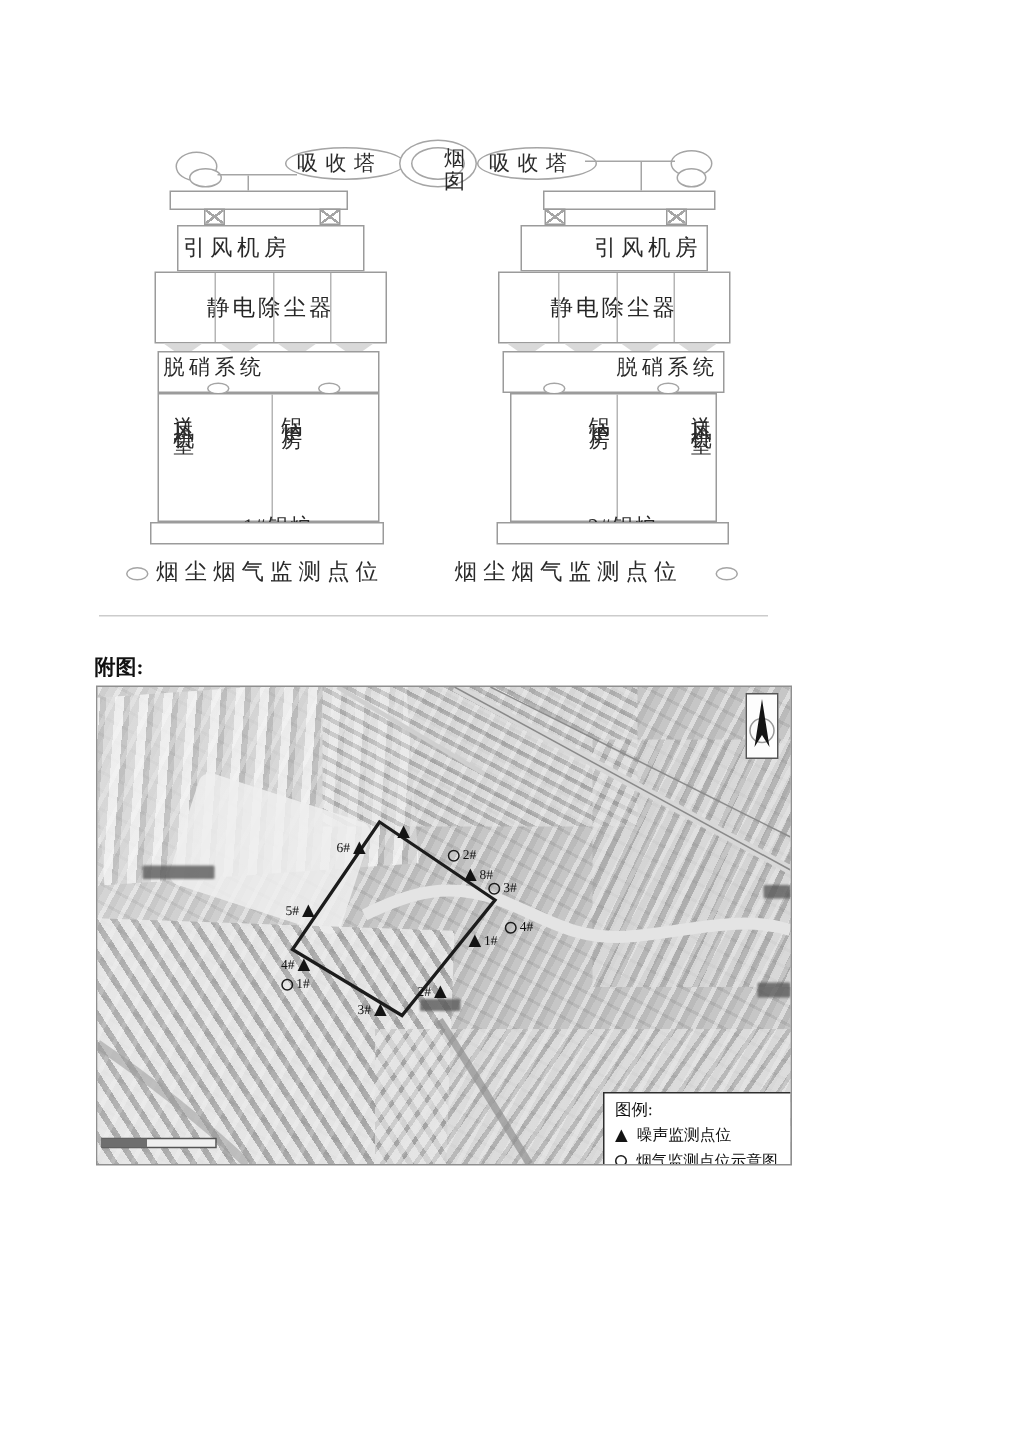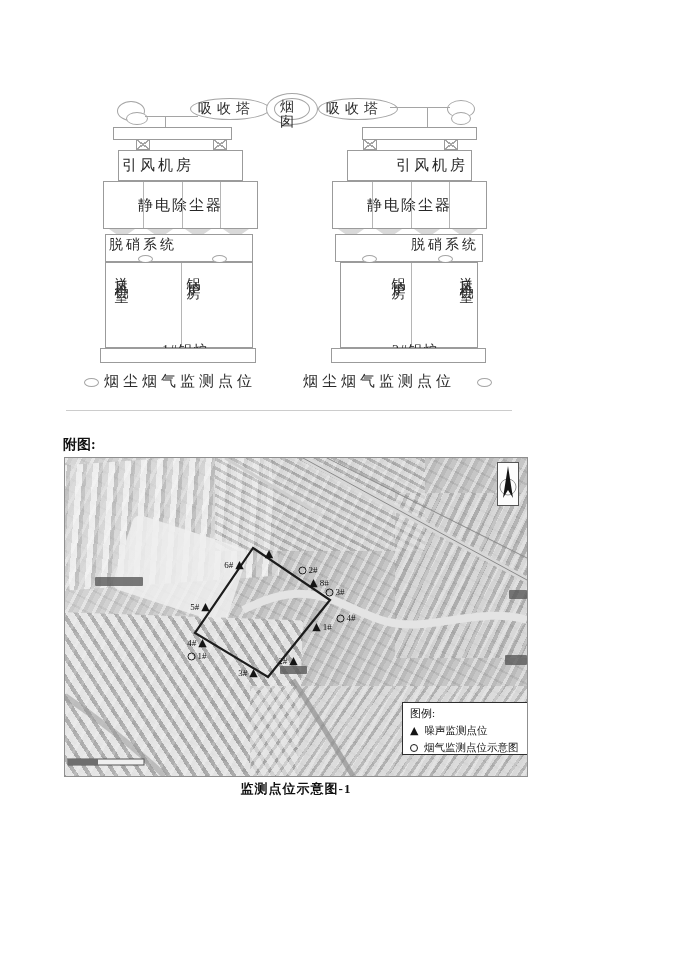--- a/index.html
+++ b/index.html
@@ -39,21 +39,21 @@
   .patch{position:absolute;}
   #mapsvg{position:absolute;left:0;top:0;}
   .mk{position:absolute;transform:translate(-50%,-50%);display:flex;align-items:center;font-size:9px;color:#111;}
   .tri{font-family:"DejaVu Sans",sans-serif;font-size:11px;line-height:10px;color:#141414;}
   .circ{display:inline-block;width:8px;height:8px;border:1.4px solid #1a1a1a;border-radius:50%;
         box-sizing:border-box;background:transparent;}
   .mlabel{font-size:9px;line-height:9px;color:#111;padding:0 2px;}
   .smudge{position:absolute;background:#5a5a5a;opacity:.8;filter:blur(.6px);border-radius:1px;}
 
   
-  #legend{position:absolute;left:337px;top:244px;width:126px;height:53px;background:#fff;
+  #legend{position:absolute;left:337px;top:270px;width:126px;height:53px;background:#fff;
       border:1.6px solid #2e2e2e;box-sizing:border-box;padding:3px 7px;font-size:10.5px;color:#111;}
   #legend .lg-row{display:flex;align-items:center;gap:6px;margin-top:3px;}
   #legend .lg-title{font-size:11px;}
 
   
   #north{position:absolute;left:432px;top:4px;width:22px;height:44px;background:#fdfdfd;
       border:1px solid #555;box-sizing:border-box;}
 </style>
 </head>
 <body>
@@ -62,21 +62,21 @@
 
   <div>
 
     <div class="ell" style="left:117px;top:101px;width:28px;height:20px;"></div>
     <div class="ell" style="left:126px;top:112px;width:22px;height:13px;"></div>
     <div class="ell" style="left:190px;top:98px;width:80px;height:22px;"></div>
     <div class="lbl" style="left:198px;top:100px;font-size:14px;letter-spacing:5px;">吸收塔</div>
 
     <div class="ell" style="left:266px;top:93px;width:52px;height:32px;"></div>
     <div class="ell" style="left:274px;top:98px;width:36px;height:22px;"></div>
-    <div class="lbl" style="left:280px;top:99px;width:16px;font-size:14px;line-height:15px;white-space:normal;">烟囱</div>
+    <div class="lbl" style="left:296px;top:99px;width:16px;font-size:14px;line-height:15px;white-space:normal;">烟囱</div>
 
     <div class="ell" style="left:318px;top:98px;width:80px;height:22px;"></div>
     <div class="lbl" style="left:326px;top:100px;font-size:14px;letter-spacing:5px;">吸收塔</div>
 
     <div class="ell" style="left:447px;top:100px;width:28px;height:18px;"></div>
     <div class="ell" style="left:451px;top:112px;width:20px;height:13px;"></div>
 
     <div class="hline" style="left:145px;top:116px;width:53px;"></div>
     <div class="vline" style="left:165px;top:117px;height:11px;"></div>
     <div class="hline" style="left:390px;top:107px;width:60px;"></div>
@@ -247,15 +247,14 @@
         <span class="tri">▲</span>
         <span>噪声监测点位</span>
       </div>
       <div class="lg-row">
         <span class="circ"></span>
         <span>烟气监测点位示意图</span>
       </div>
     </div>
   </div>
 
-  <div class="map-caption">监测点位示意图-1</div>
 
 </div>
 
 </body></html>

